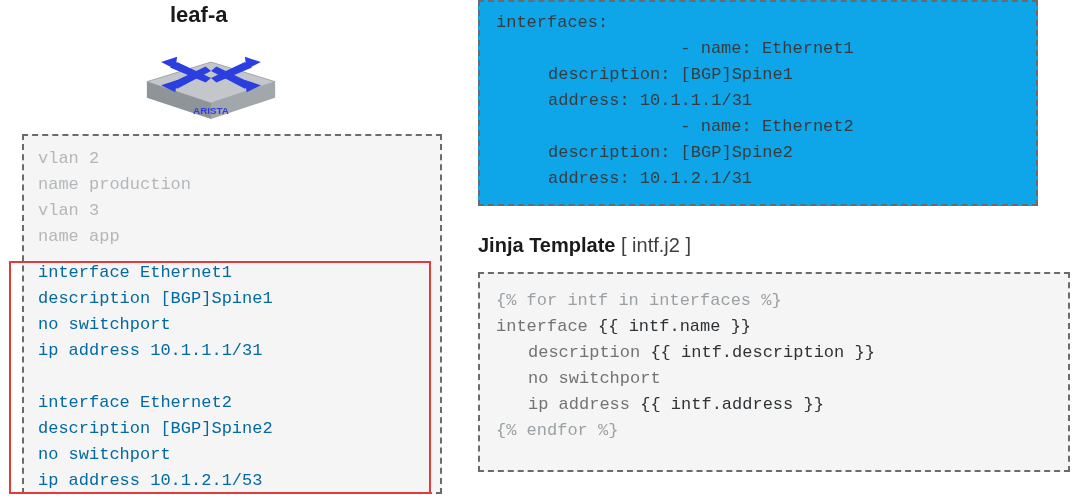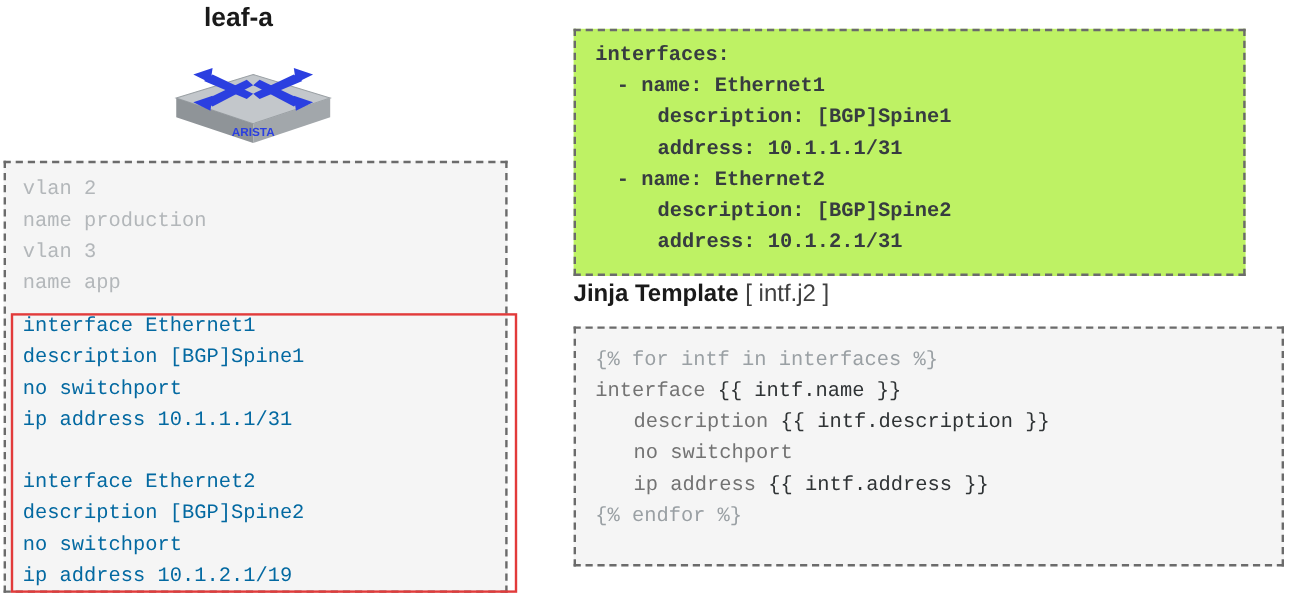--- a/index.html
+++ b/index.html
@@ -32,21 +32,21 @@
   }
   .switch-wrap {
     position: absolute;
     left: 136px;
     top: 30px;
     width: 150px;
     height: 98px;
   }
   .code-box-left {
     position: absolute;
-    left: 3px;
+    left: 22px;
     top: 134px;
     width: 420px;
     height: 360px;
     border: 2px dashed #6b6b6b;
     border-top-left-radius: 0px;
     background: #f5f5f5;
     box-sizing: border-box;
   }
   .code-left-top {
     padding: 10px 14px 4px 14px;
@@ -63,28 +63,27 @@
     width: 422px;
     height: 233px;
     border: 2px solid #e23b3b;
     box-sizing: border-box;
     background: transparent;
     pointer-events: none;
   }
   .code-box-yaml {
     position: absolute;
     left: 478px;
-    top: 24px;
+    top: 0;
     width: 560px;
     height: 206px;
     border: 2px dashed #6b6b6b;
-    background: #bef264;
+    background: #0ea5e9;
     box-sizing: border-box;
     padding: 8px 16px;
-    font-weight: bold;
   }
   .jinja-title {
     position: absolute;
     left: 478px;
     top: 234px;
     font-size: 20px;
     color: #1a1a1a;
   }
   .jinja-title .bold { font-weight: 700; }
   .jinja-title .thin { font-weight: 400; color: #404040; }
@@ -97,21 +96,21 @@
     border: 2px dashed #6b6b6b;
     background: #f5f5f5;
     box-sizing: border-box;
     padding: 14px 16px;
     font-weight: 500;
   }
   .code-box-jinja .ctrl { color: #9aa0a4; font-weight: 500; }
   .code-box-jinja .cmd  { color: #737373; font-weight: 400; }
   .code-box-jinja .var  { color: #2f3335; font-weight: 400; }
   .ind1 { padding-left: 32px; }
-  .yaml-ind1 { padding-left: 18px; }
+  .yaml-ind1 { padding-left: 18px; text-align: center; }
   .yaml-ind2 { padding-left: 52px; }
 </style>
 </head>
 <body>
 
 <div class="stage">
 
   <div class="title-leaf">leaf-a</div>
 
   <div class="switch-wrap">
@@ -148,21 +147,21 @@
     <div style="height:6px"></div>
     <div class="mono code-left-bottom">
       <div>interface Ethernet1</div>
       <div>   description [BGP]Spine1</div>
       <div>   no switchport</div>
       <div>   ip address 10.1.1.1/31</div>
       <div>&nbsp;</div>
       <div>interface Ethernet2</div>
       <div>   description [BGP]Spine2</div>
       <div>   no switchport</div>
-      <div>   ip address 10.1.2.1/19</div>
+      <div>   ip address 10.1.2.1/53</div>
     </div>
   </div>
   <div class="red-highlight"></div>
 
   <div class="code-box-yaml mono">
     <div>interfaces:</div>
     <div class="yaml-ind1">- name: Ethernet1</div>
     <div class="yaml-ind2">description: [BGP]Spine1</div>
     <div class="yaml-ind2">address: 10.1.1.1/31</div>
     <div class="yaml-ind1">- name: Ethernet2</div>

